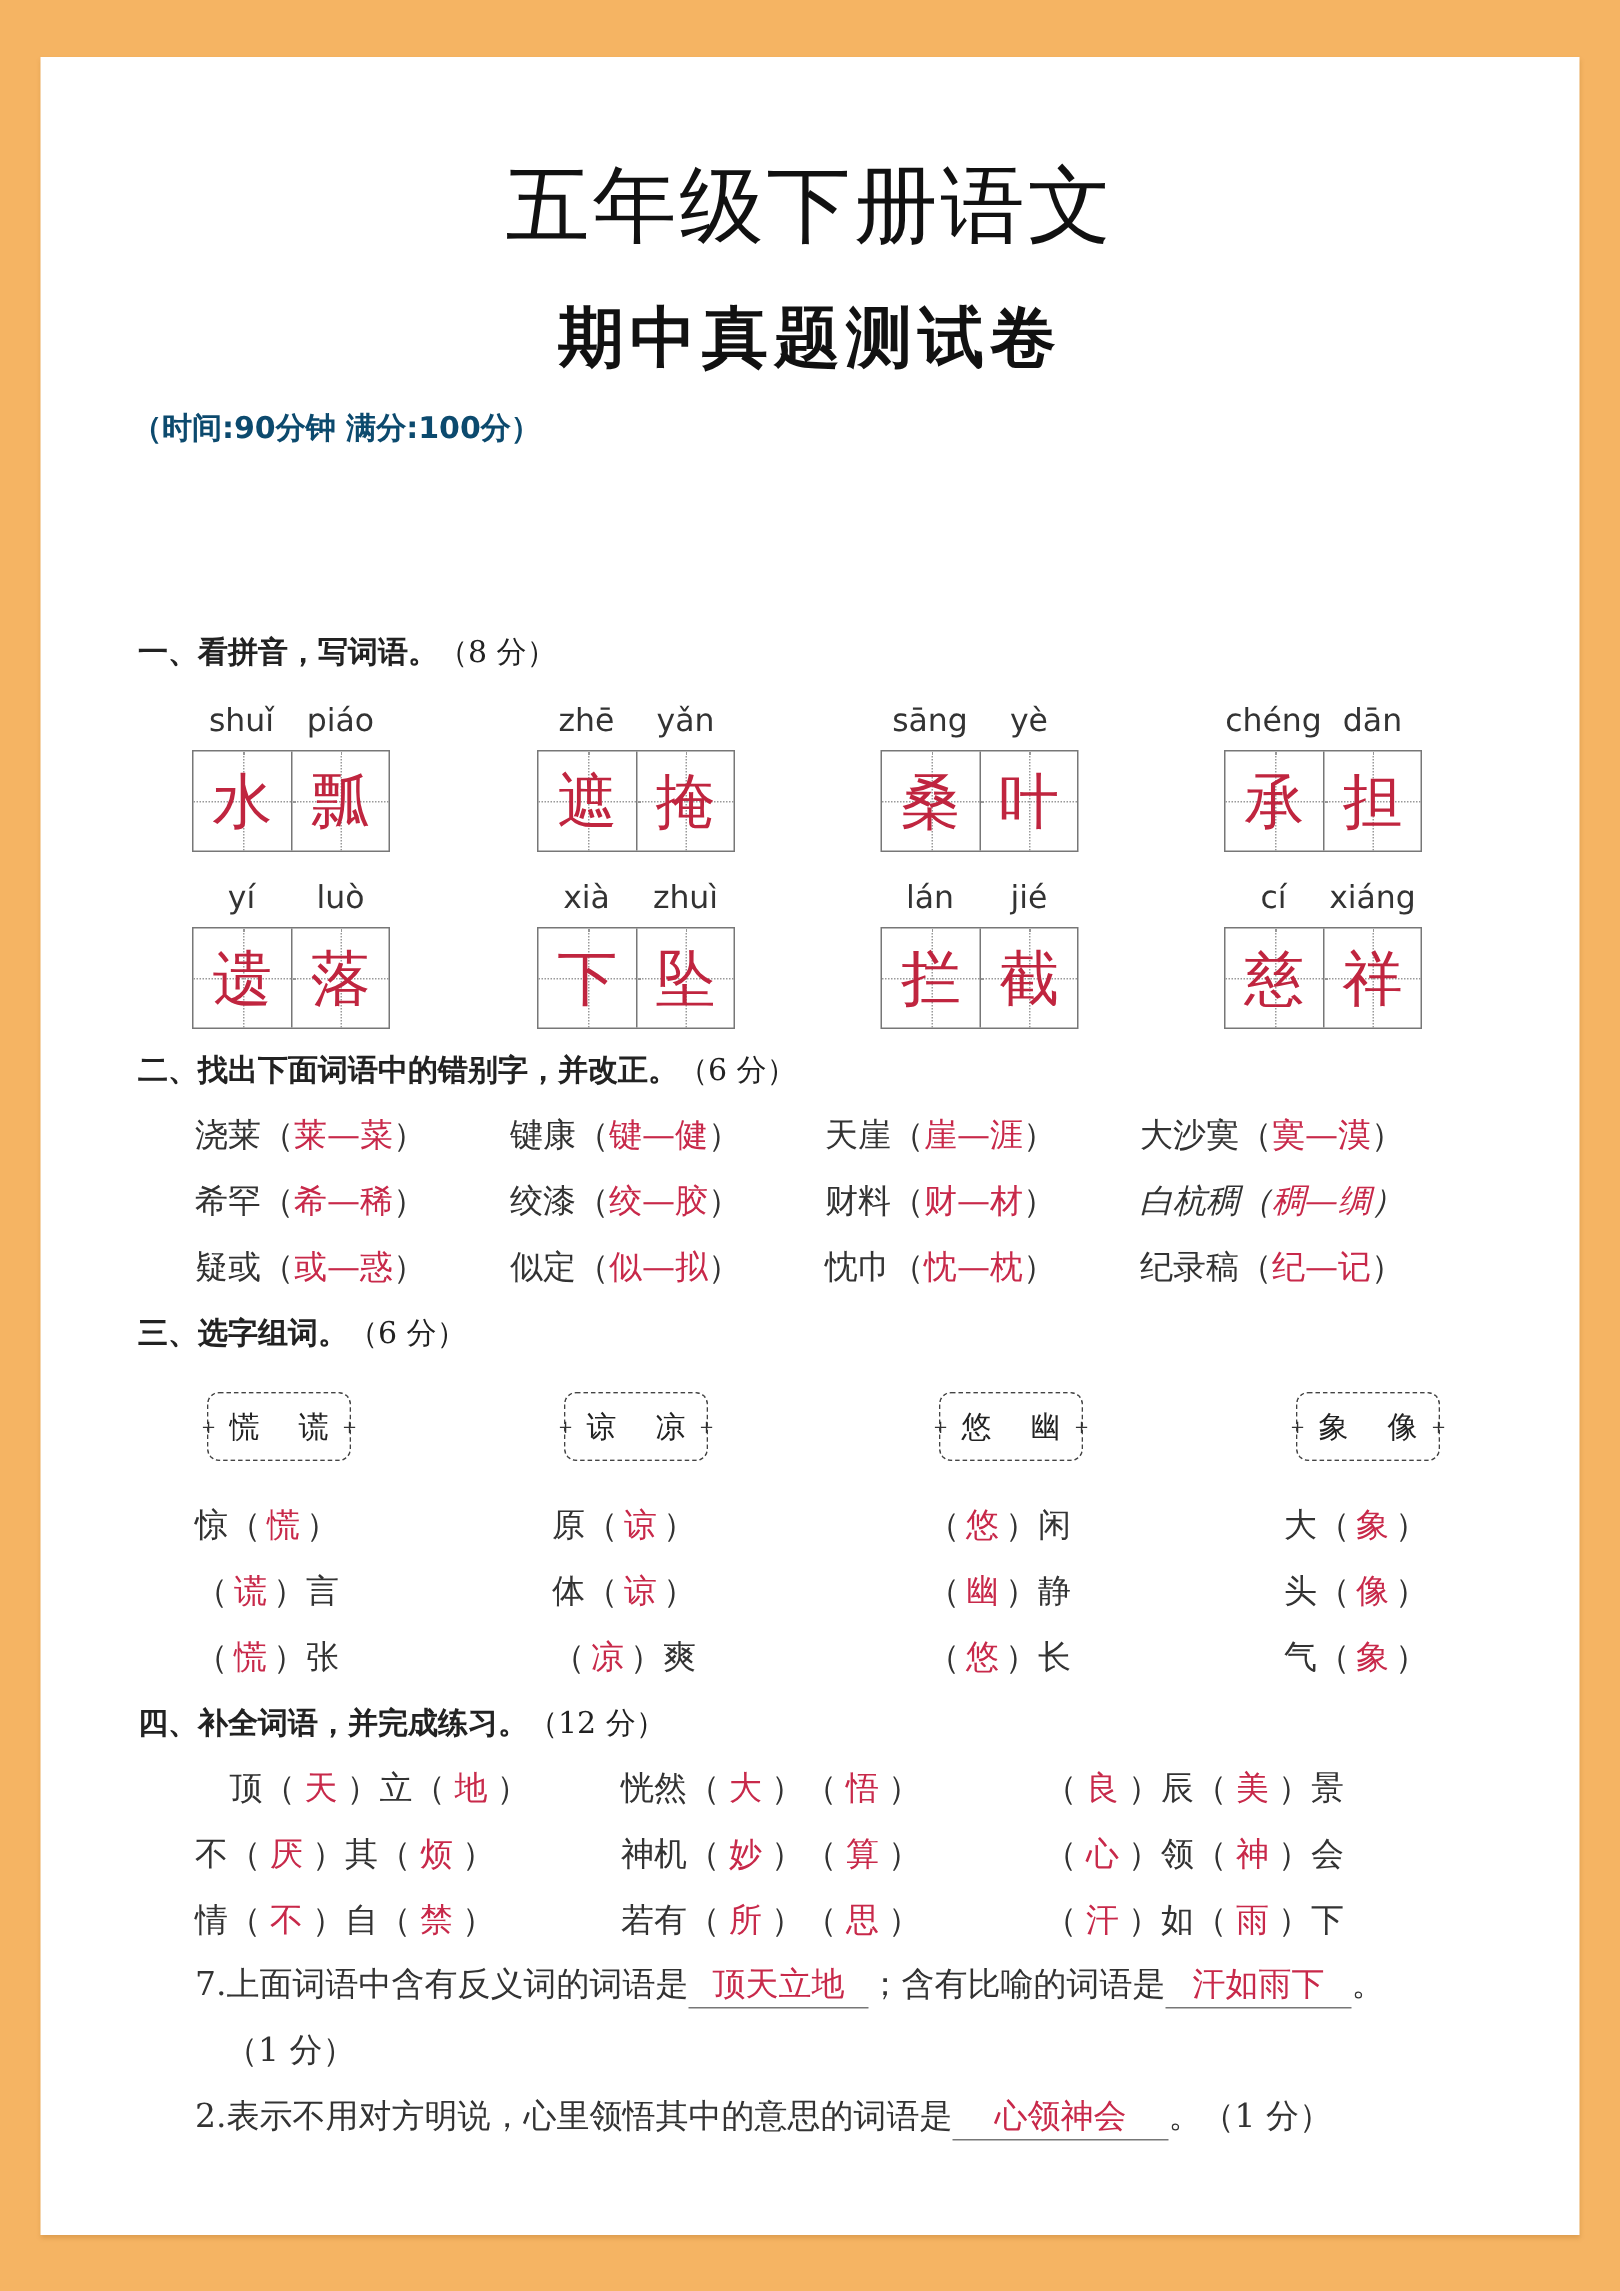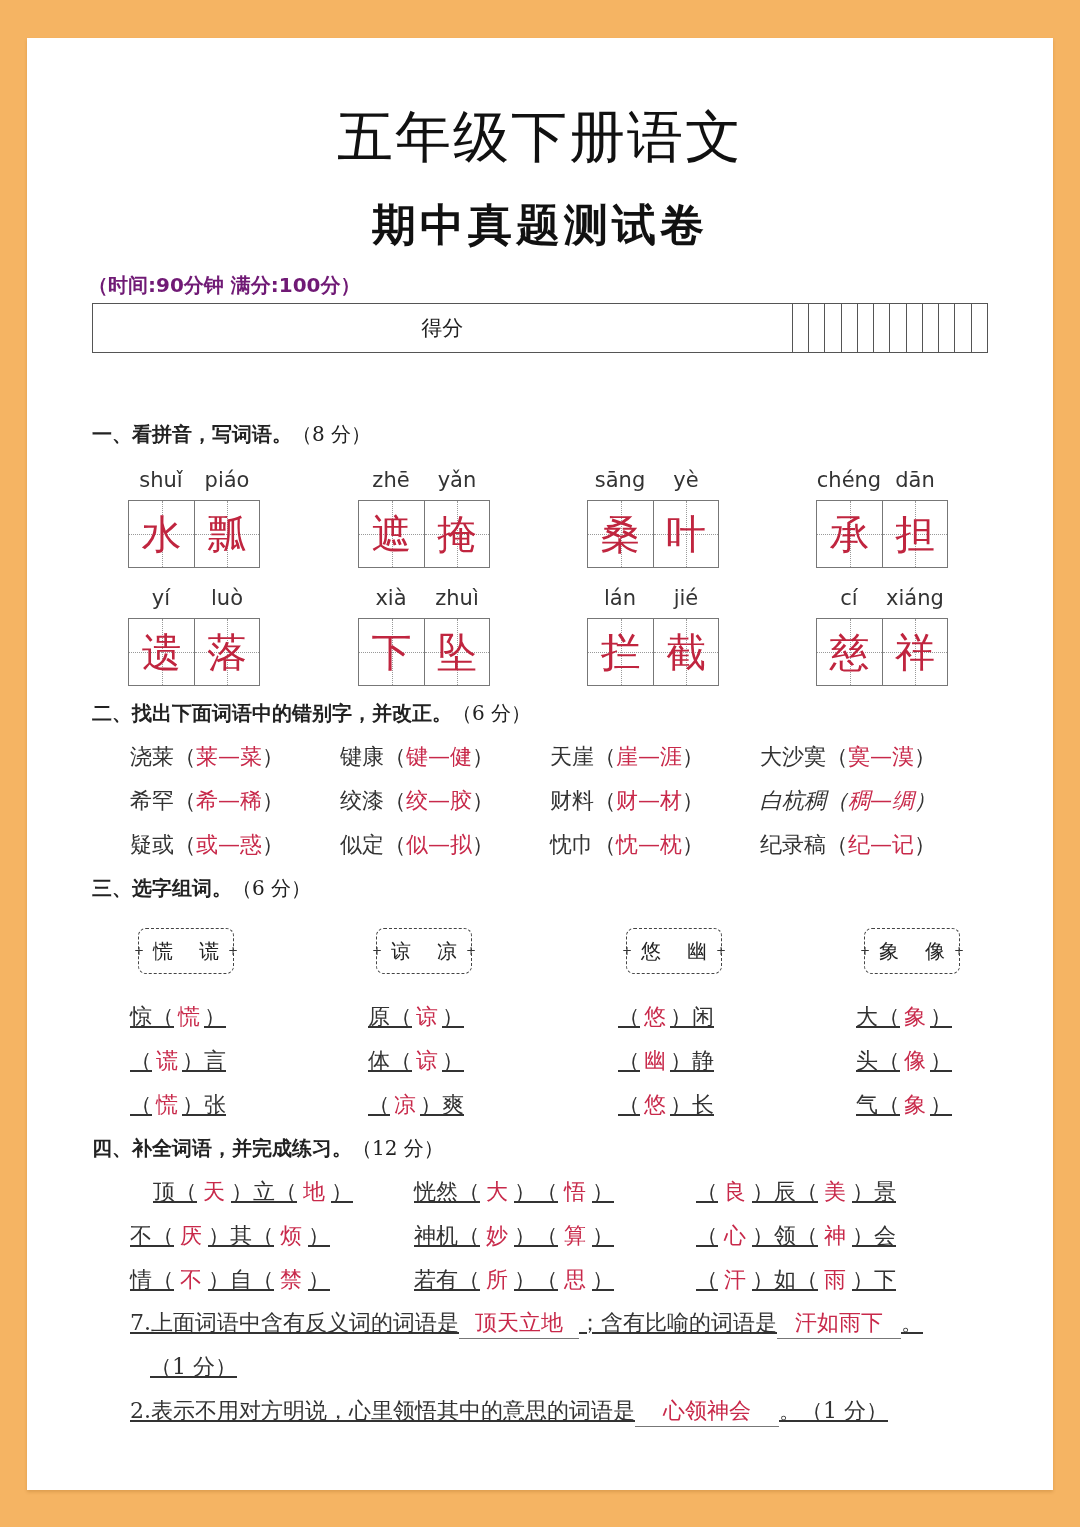--- a/index.html
+++ b/index.html
@@ -14,21 +14,21 @@
     .title1 {
       position:absolute; left:0; width:1080px; top:100px; text-align:center;
       font-family:"DejaVu Sans","Liberation Sans",sans-serif; font-size:56px; letter-spacing:2px; color:#111;
     }
     .title2 {
       position:absolute; left:0; width:1080px; top:196px; text-align:center;
       font-family:"DejaVu Serif","Liberation Serif",serif; font-weight:bold; font-size:44px; letter-spacing:4px; color:#111;
     }
     .meta {
       position:absolute; left:88px; top:272px; font-size:20px; font-weight:bold;
-      font-family:"DejaVu Sans","Liberation Sans",sans-serif; color:#701a75;
+      font-family:"DejaVu Sans","Liberation Sans",sans-serif; color:#0c4a6e;
     }
     table.score {
       position:absolute; left:92px; top:303px; width:896px; border-collapse:collapse;
       font-family:"DejaVu Sans","Liberation Sans",sans-serif; font-size:21px;
     }
     table.score td {
       border:1px solid #555; height:48px; text-align:center; color:#222; padding:0;
     }
     table.score { border:1.5px solid #333; }
     .sec-title {
@@ -50,51 +50,36 @@
     }
     .fix-item { position:absolute; font-size:22px; color:#333; white-space:nowrap; }
     .red { color:#C8294A; }
     .choice-box {
       position:absolute; width:96px; height:46px; border:1.5px dashed #444; border-radius:8px;
       display:flex; justify-content:space-between; align-items:center; padding:0 14px; box-sizing:border-box;
       font-size:20px; color:#222;
     }
     .choice-box .dot-l, .choice-box .dot-r { position:absolute; top:50%; font-size:12px; line-height:0; color:#333; }
     .choice-box .dot-l { left:-5px; } .choice-box .dot-r { right:-5px; }
-    .line { position:absolute; font-size:22px; color:#333; white-space:nowrap;text-decoration:underline; }
+    .line { position:absolute; font-size:22px; color:#333; white-space:nowrap; }
     .blank {
       display:inline-block; border-bottom:1.5px solid #777; text-align:center; color:#C8294A;
     }
   </style>
 </head>
 <body>
 
 <div class="paper"></div>
 
 <div class="title1">五年级下册语文</div>
 <div class="title2">期中真题测试卷</div>
 <div class="meta">（时间:90分钟  满分:100分）</div>
 
 <table class="score">
   <tbody>
-  <tr>
-    <td>得分</td>
-    <td></td>
-    <td></td>
-    <td></td>
-    <td></td>
-    <td></td>
-    <td></td>
-    <td></td>
-    <td></td>
-    <td></td>
-    <td></td>
-    <td></td>
-    <td></td>
-  </tr>
 </tbody>
   </table>
 
 <div class="sec-title" style="top:421px">
   <span>一、看拼音，写词语。</span><span class="pts">（8 分）</span>
 </div>
 <div id="s1">
     <div class="py-item" style="left: 128px; top: 468px;">
       <div class="py-row">
          <span>shuǐ</span>

